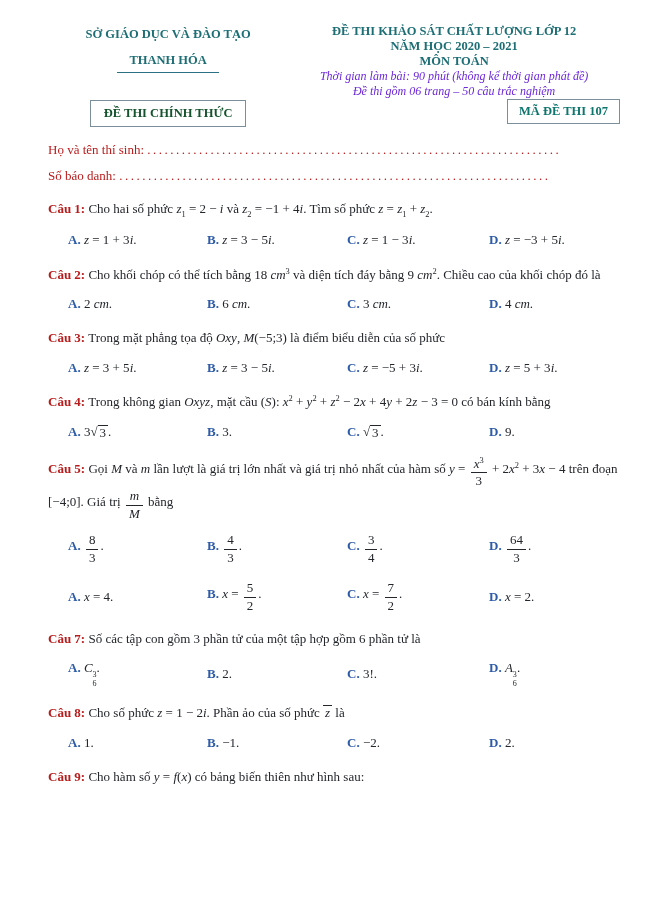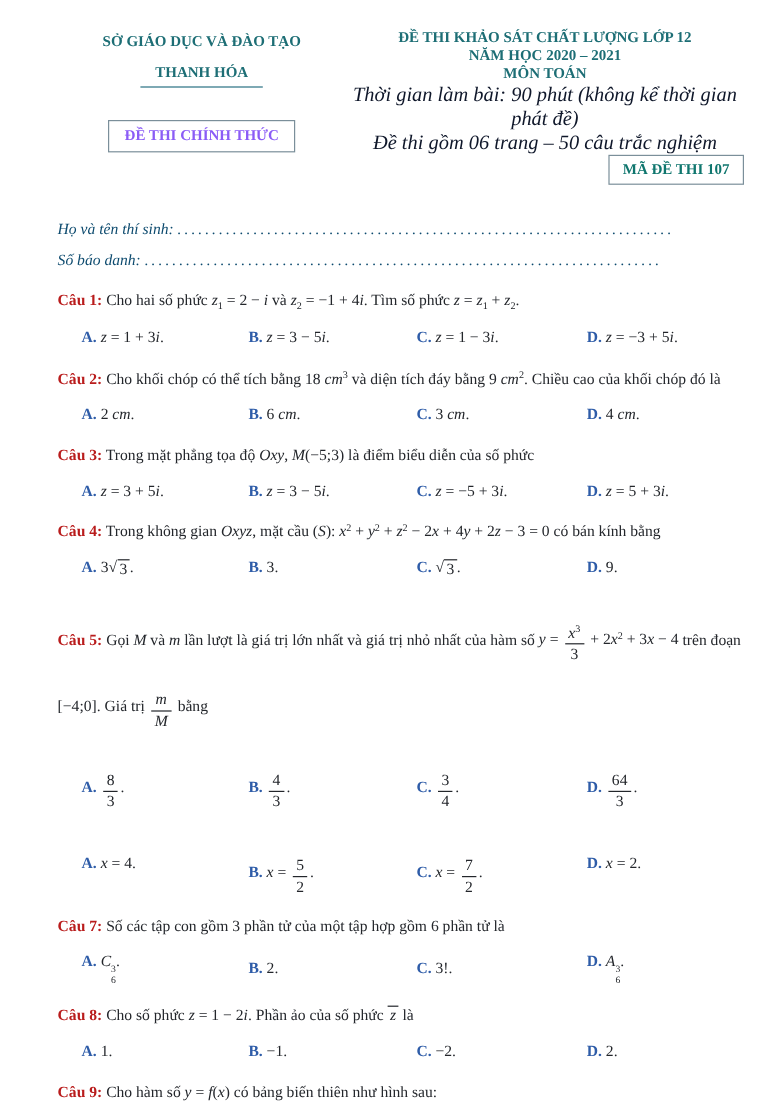--- a/index.html
+++ b/index.html
@@ -9,53 +9,53 @@
   }
   .page{padding:24px 30px 0 48px;}
 
   
   .hdr{display:flex;}
   .h-left{width:42%;text-align:center;padding-top:3px;}
   .h-right{width:58%;text-align:center;}
   .hbold{font-weight:bold;font-size:12.5px;color:#1d6e75;}
   .h-left .l2wrap{margin-top:10px;}
   .ul{display:inline-block;border-bottom:1.6px solid #2a7183;padding:0 12px 4px;}
-  .official-box{display:inline-block;margin-top:27px;border:1px solid #7b8f9a;padding:5px 13px;font-weight:bold;font-size:12.5px;color:#8b5cf6;}
+  .official-box{display:inline-block;margin-top:27px;border:1px solid #7b8f9a;padding:5px 13px;font-weight:bold;font-size:12.5px;color:#14532d;}
   .h-right > div{margin-top:0;}
   .r2{margin-top:10px;}
   .r3{margin-top:11px;}
-  .ital{font-style:italic;color:#0f172a;font-size:17px;}
+  .ital{font-style:italic;color:#6d28d9;font-size:12px;}
   .r4{margin-top:10px;}
   .r5{margin-top:9px;}
   .code-row{text-align:right;margin-top:10px;padding-right:0;}
   .code-box{display:inline-block;border:1px solid #7b8f9a;padding:4px 11px;font-weight:bold;font-size:12.5px;color:#0f766e;}
 
   
-  .student{margin-top:29px;color:#0c4a6e;font-style:italic;}
+  .student{margin-top:15px;color:#b91c1c;}
   .srow{margin:10px 0;white-space:nowrap;overflow:hidden;}
   .dots{letter-spacing:2.5px;}
 
   
   .qlist{margin-top:15px;}
   .question{margin-bottom:15px;}
   .qline{line-height:1.5;}
   .qlabel{color:#b91c1c;font-weight:bold;}
   .options{display:grid;grid-template-columns:139px 140px 142px 1fr;padding-left:20px;margin-top:11px;align-items:center;}
   .opt{line-height:1.4;}
   .opt-letter{color:#2e5ca8;font-weight:bold;}
 
   
   .math{white-space:nowrap;}
   .math i{font-style:italic;}
   .mtext{font-style:normal;}
   .msub{font-size:0.65em;vertical-align:-0.45em;}
   .msup{font-size:0.65em;vertical-align:0.55em;}
   .substack{display:inline-flex;flex-direction:column;font-size:0.62em;line-height:1.15;vertical-align:-0.55em;text-align:left;}
   .frac{display:inline-block;text-align:center;vertical-align:-0.95em;margin:0 2px;line-height:1.15;}
-  .frac .num{display:block;padding:0 3px 1px;border-bottom:1px solid currentColor;margin-top:23px;}
+  .frac .num{display:block;padding:0 3px 1px;border-bottom:1px solid currentColor;}
   .frac .den{display:block;padding:1px 3px 0;}
   .sqrt{display:inline-flex;align-items:flex-start;}
   .sqrt .rad{line-height:1.15;}
   .sqrt .radicand{border-top:1.2px solid currentColor;padding:0 2px;line-height:1.15;}
   .overbar{display:inline-block;border-top:1.2px solid currentColor;padding:0 2px;line-height:1.1;}
 </style>
 </head>
 <body>
 
 <div class="page">

